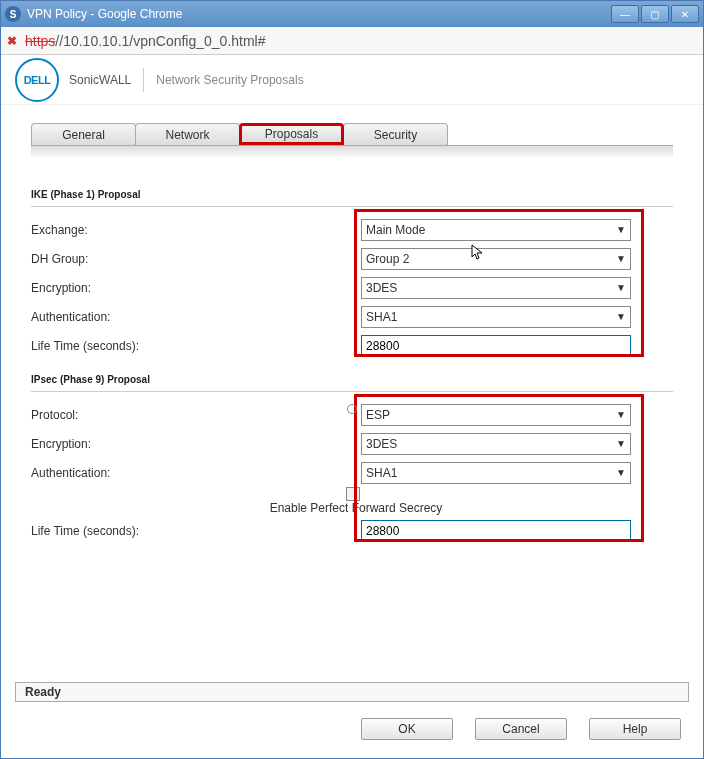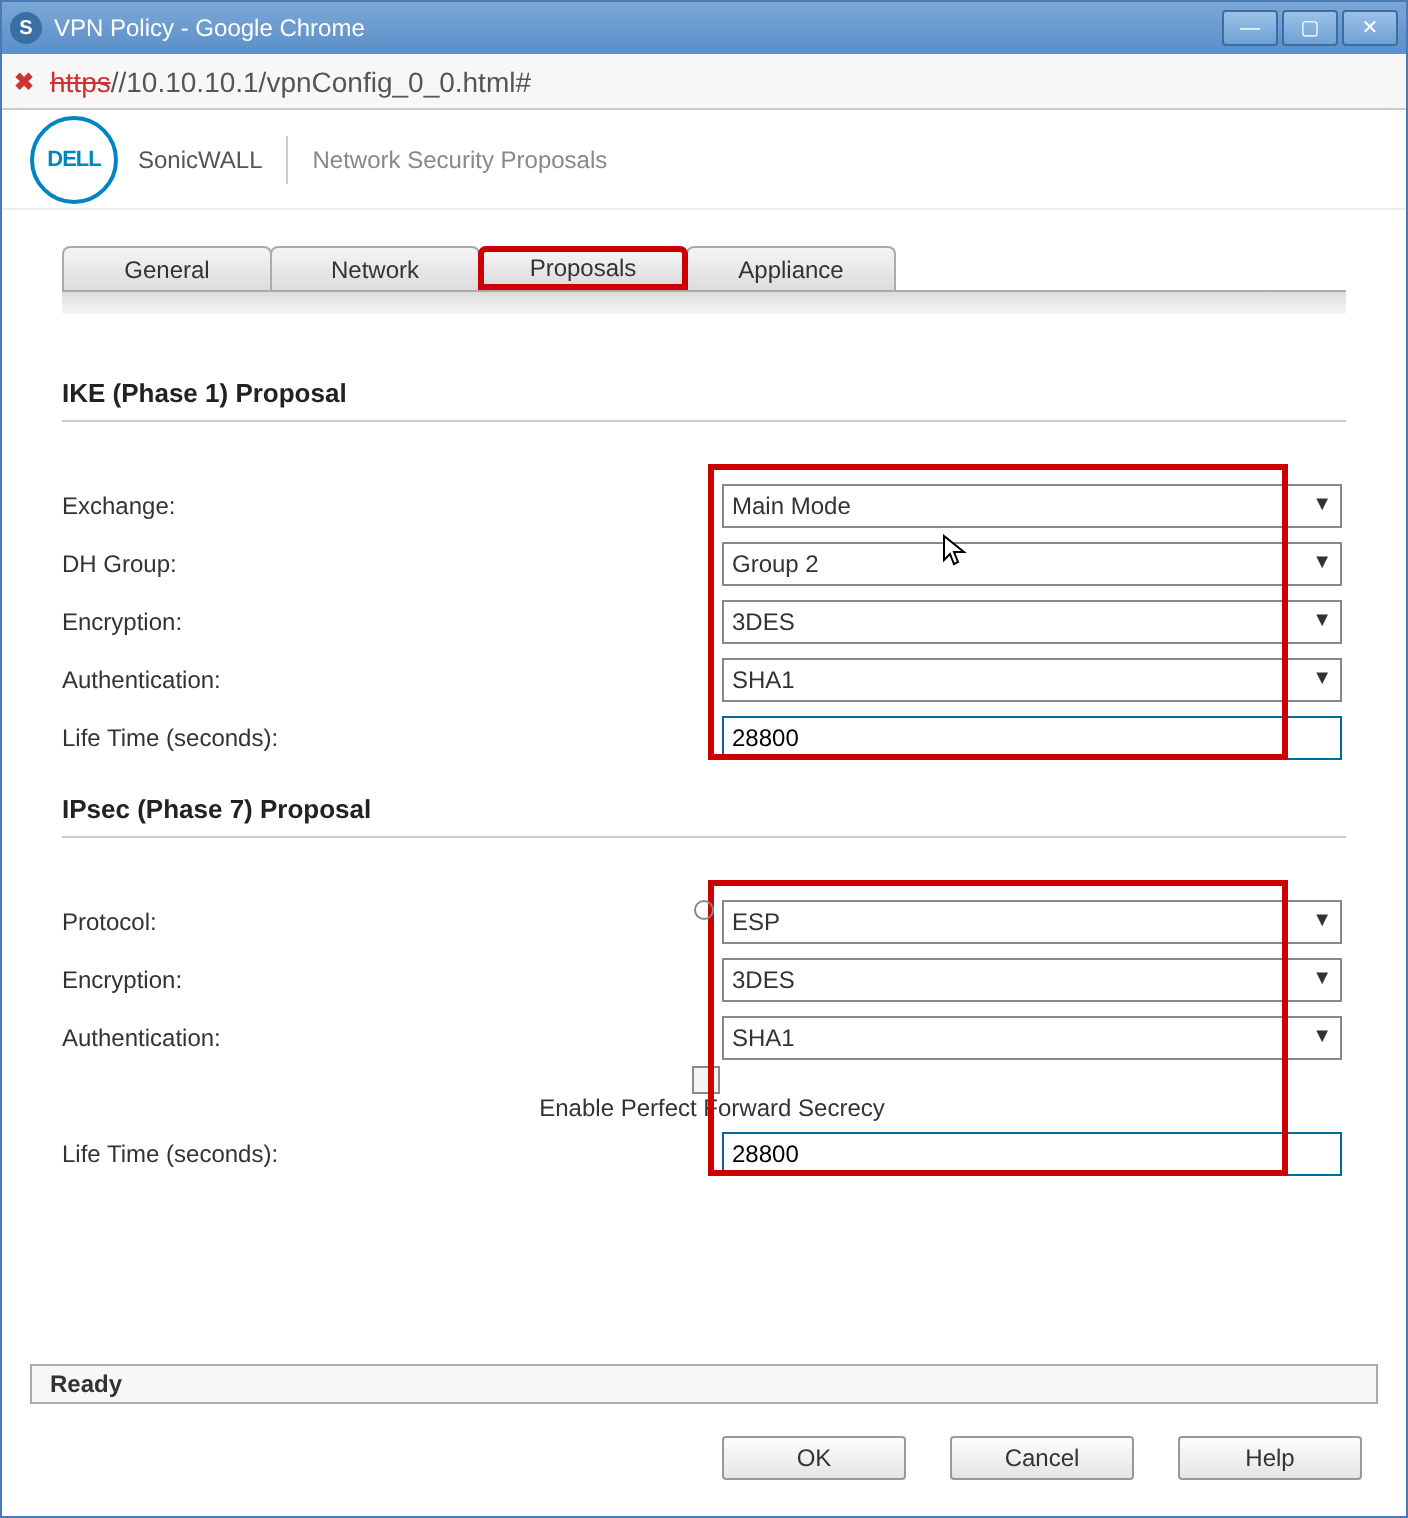--- a/index.html
+++ b/index.html
@@ -26,30 +26,30 @@
 .brand-nsa { font-size: 12px; color: #888; }
 
 .tabs-wrap { padding: 18px 30px 0 30px; }
 .tabs { display: flex; gap: 0; }
 .tab { width: 105px; height: 22px; background: linear-gradient(to bottom, #f5f5f5, #dcdcdc); border: 1px solid #aaa; border-bottom: none; border-radius: 4px 4px 0 0; display: flex; align-items: center; justify-content: center; font-size: 12px; color: #333; cursor: pointer; margin-right: -1px; }
 .tab.active-highlight { border: 3px solid #c00; border-bottom: 3px solid #c00; position: relative; z-index: 2; }
 .tabline { height: 12px; background: linear-gradient(to bottom, #dcdcdc, #f7f7f7); border-top: 1px solid #aaa; margin-top: 0; }
 
 .content { padding: 18px 30px; }
 
-.section-header { font-weight: bold; font-size: 13px; color: #222; padding: 14px 0 6px 0; border-bottom: 1px solid #ccc; margin-bottom: 27px; }
+.section-header { font-weight: bold; font-size: 10px; color: #222; padding: 14px 0 6px 0; border-bottom: 1px solid #ccc; margin-bottom: 8px; }
 
 .form-block { position: relative; }
 .highlight-box { position: absolute; border: 3px solid #c00; pointer-events: none; }
 .hb1 { left: 323px; top: -6px; width: 290px; height: 148px; }
 .hb2 { left: 323px; top: -6px; width: 290px; height: 148px; }
 
 .row { display: flex; align-items: center; height: 29px; }
 .label { width: 330px; font-size: 12px; color: #333; }
-.field { width: 310px; }
+.field { width: 270px; }
 .select { width: 100%; height: 22px; border: 1px solid #888; background: #fff; font-size: 12px; padding: 0 4px; display: flex; align-items: center; justify-content: space-between; cursor: pointer; }
 .select .dd { font-size: 10px; }
 .input { width: 100%; height: 22px; border: 1px solid #0369a1; background: #fff; font-size: 12px; padding: 0 4px; }
 
 .cursor-icon { position: absolute; left: 440px; top: 29px; font-size: 14px; color: #000; pointer-events: none; }
 
 .check-row { display: flex; align-items: center; height: 29px; padding-left: 8px; flex-direction: column; }
 .checkbox { width: 14px; height: 14px; border: 1px solid #888; background: #f3f3f3; margin-right: 6px; cursor: pointer; }
 
 .status-bar { position: absolute; bottom: 56px; left: 14px; right: 14px; height: 20px; border: 1px solid #aaa; display: flex; align-items: center; padding: 0 9px; font-weight: bold; font-size: 12px; background: #f7f7f7; }
@@ -86,21 +86,21 @@
     <div class="brand-sonic">SonicWALL</div>
     <div class="brand-divider"></div>
     <div class="brand-nsa">Network Security Proposals</div>
   </div>
 
   <div class="tabs-wrap">
     <div class="tabs">
       <div class="tab">General</div>
       <div class="tab">Network</div>
       <div class="tab active-highlight">Proposals</div>
-      <div class="tab">Appliance</div>
+      <div class="tab">Security</div>
     </div>
     <div class="tabline"></div>
   </div>
 
   <div class="content">
 
     <div class="section-header">IKE (Phase 1) Proposal</div>
     <div class="form-block">
       <div class="highlight-box hb1"></div>
       <span class="cursor-icon">
@@ -143,21 +143,21 @@
               <span class="dd">▼</span>
             </div>
           </div>
       </div>
       <div class="row">
         <div class="label">Life Time (seconds):</div>
         <div class="field"><input class="input" value="28800" style=""></div>
       </div>
     </div>
 
-    <div class="section-header">IPsec (Phase 7) Proposal</div>
+    <div class="section-header">IPsec (Phase 9) Proposal</div>
     <div class="form-block">
       <div class="highlight-box hb2"></div>
       <div class="circle-o"></div>
       <div class="row">
         <div class="label">Protocol:</div>
         <div class="field">
             <div class="select">
               <span>ESP</span>
               <span class="dd">▼</span>
             </div>

